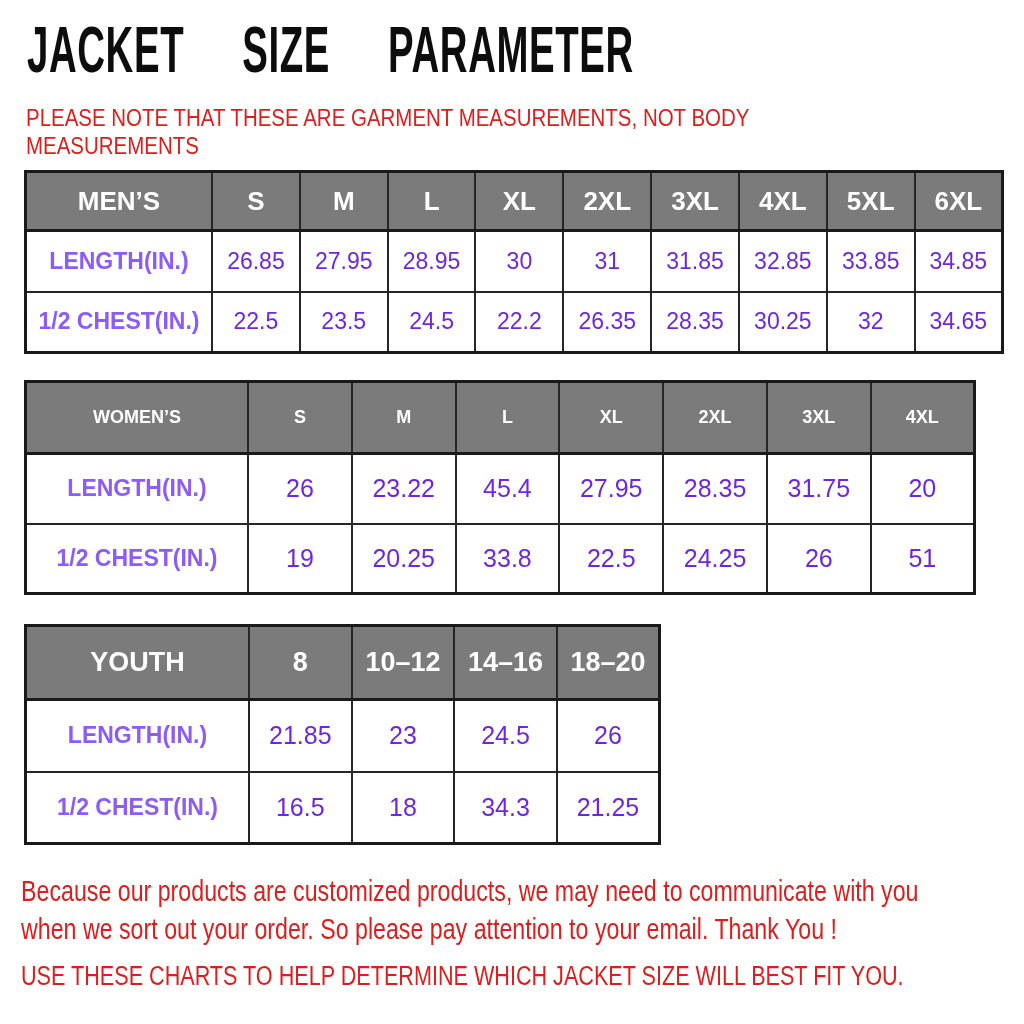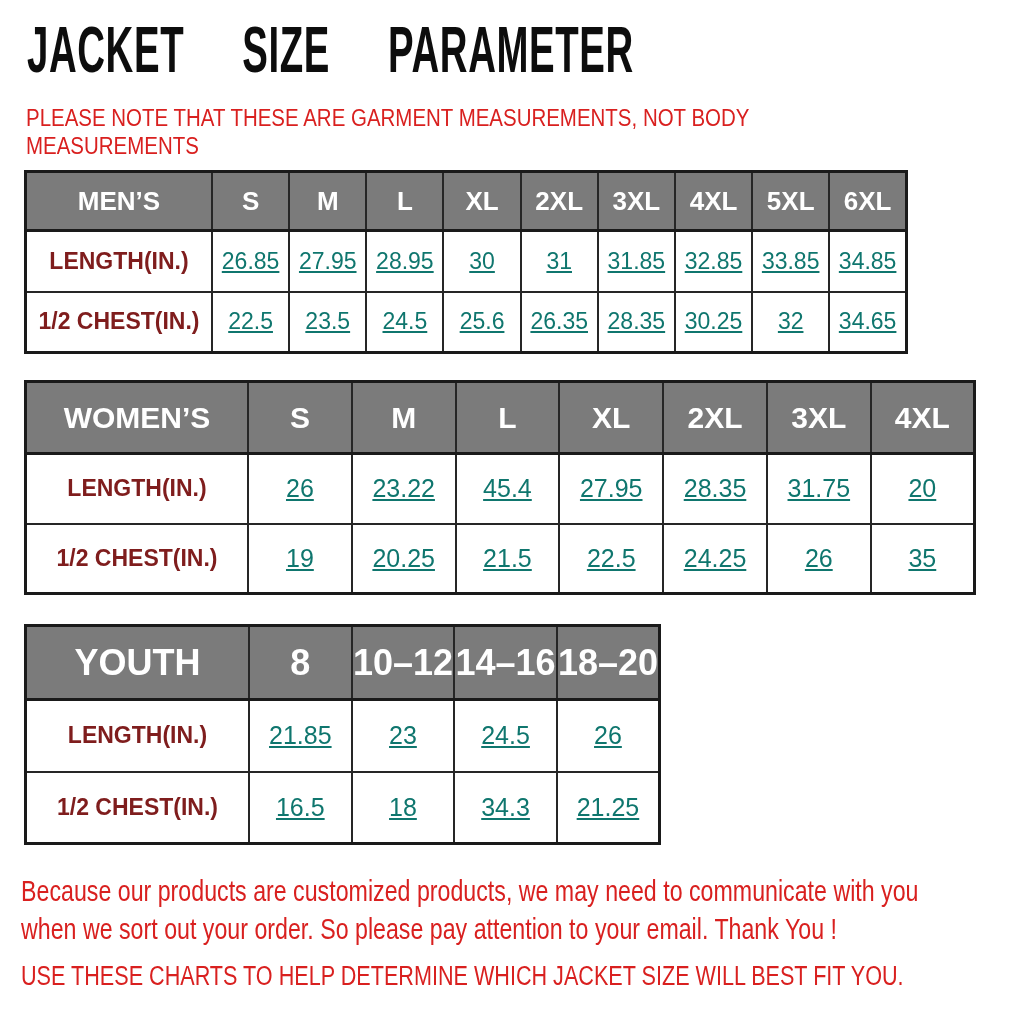--- a/index.html
+++ b/index.html
@@ -44,39 +44,39 @@
     border: 2px solid #262626;
     text-align: center; vertical-align: middle;
     padding: 0; overflow: hidden;
   }
   .size-table thead th {
     background: var(--gray);
     color: #ffffff;
     font-weight: bold;
     border-bottom: 3px solid var(--border);
   }
-  .size-table tbody th.label-col { font-weight: bold; font-size: 23px; color: #7f1d1d; }
-  .size-table td { font-size: 25px; font-weight: normal; color: #0f766e; text-decoration: underline; }
-
-  #table-mens   { left: 24px; top: 170px; width: 884px; }
+  .size-table tbody th.label-col { font-weight: bold; font-size: 23px; color: #8b5cf6; }
+  .size-table td { font-size: 25px; font-weight: normal; color: #6d28d9; }
+
+  #table-mens   { left: 24px; top: 170px; width: 980px; }
   #table-mens   .label-col { width: 184px; }
   #table-mens   thead th { font-size: 26px; }
   #table-mens   thead tr { height: 59px; }
   #table-mens   tbody tr { height: 61px; }
   #table-mens   td { font-size: 23px; }
 
   #table-womens { left: 24px; top: 380px; width: 952px; }
   #table-womens .label-col { width: 220px; }
-  #table-womens thead th { font-size: 30px; }
+  #table-womens thead th { font-size: 18px; }
   #table-womens thead tr { height: 72px; }
   #table-womens tbody tr { height: 70px; }
 
   #table-youth  { left: 24px; top: 624px; width: 637px; }
   #table-youth  .label-col { width: 221px; }
-  #table-youth  thead th { font-size: 36px; }
+  #table-youth  thead th { font-size: 27px; }
   #table-youth  thead tr { height: 74px; }
   #table-youth  tbody tr { height: 72px; }
 
   .footer-para {
     position: absolute; left: 21px; top: 872px;
     font-size: 29px; line-height: 38px;
     color: var(--red);
   }
   .footer-para .line { transform: scaleX(0.80); transform-origin: 0 0; white-space: nowrap; }
 
@@ -124,21 +124,21 @@
         <td>31.85</td>
         <td>32.85</td>
         <td>33.85</td>
         <td>34.85</td>
       </tr>
       <tr>
         <th class="label-col">1/2 CHEST(IN.)</th>
         <td>22.5</td>
         <td>23.5</td>
         <td>24.5</td>
-        <td>25.6</td>
+        <td>22.2</td>
         <td>26.35</td>
         <td>28.35</td>
         <td>30.25</td>
         <td>32</td>
         <td>34.65</td>
       </tr>
     </tbody>
   </table>
 
 <table id="table-womens" class="size-table">
@@ -162,25 +162,25 @@
         <td>45.4</td>
         <td>27.95</td>
         <td>28.35</td>
         <td>31.75</td>
         <td>20</td>
       </tr>
       <tr>
         <th class="label-col">1/2 CHEST(IN.)</th>
         <td>19</td>
         <td>20.25</td>
-        <td>21.5</td>
+        <td>33.8</td>
         <td>22.5</td>
         <td>24.25</td>
         <td>26</td>
-        <td>35</td>
+        <td>51</td>
       </tr>
     </tbody>
   </table>
 
 <table id="table-youth" class="size-table">
     <thead>
       <tr>
         <th class="label-col">YOUTH</th>
         <th>8</th>
         <th>10–12</th>

